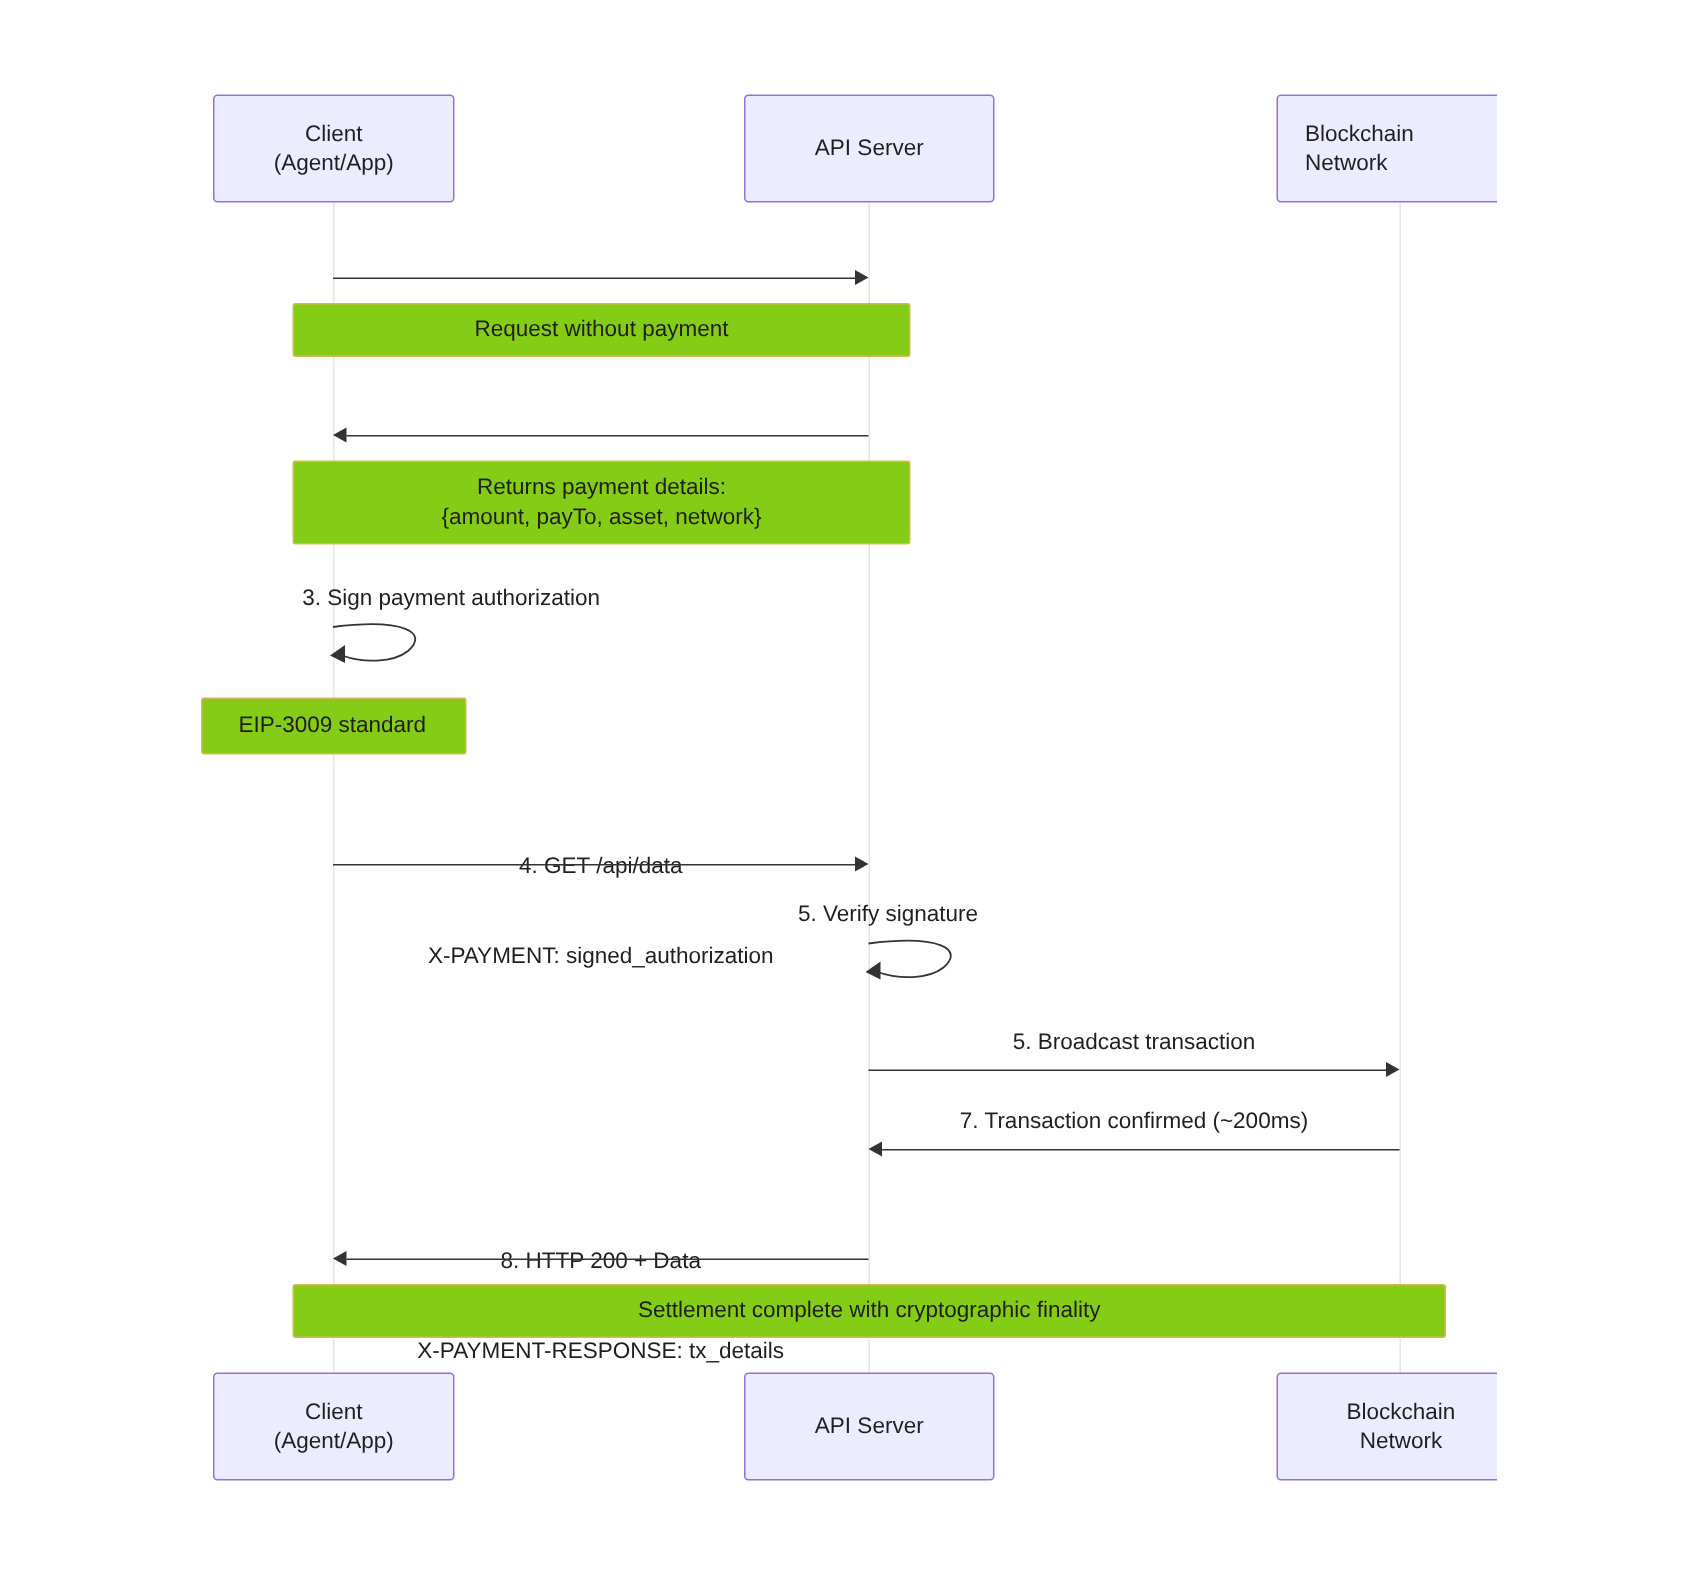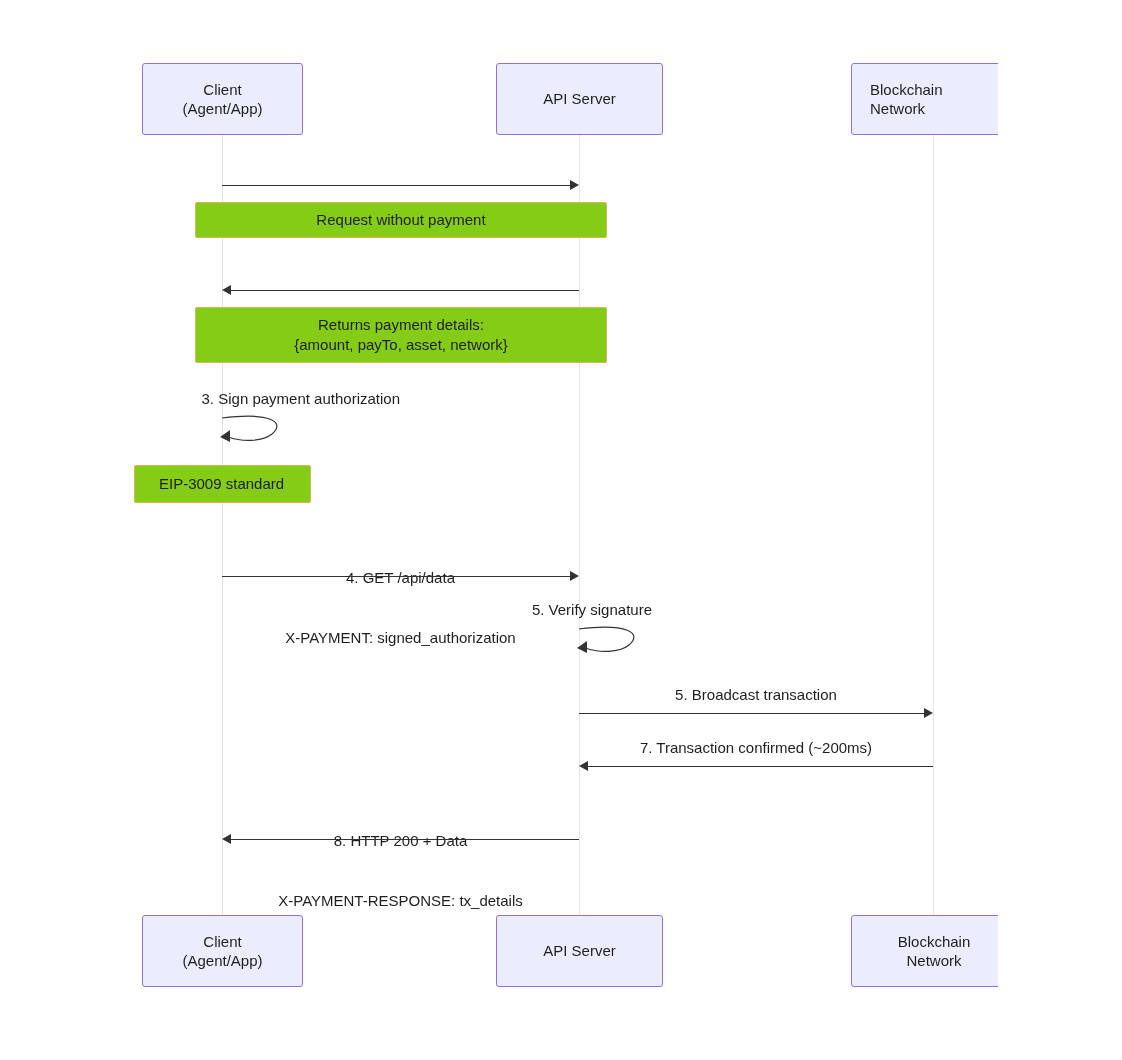--- a/index.html
+++ b/index.html
@@ -156,20 +156,23 @@
   <div class="arrow-line" style="left:588px; top:766px; width:345px;"></div>
   <div class="arrow-head left" style="left:579px; top:761px;"></div>
 
   <div class="msg-label" style="left:222px; top:790px; width:357px;">
     <div>8. HTTP 200 + Data</div>
     <div>X-PAYMENT-RESPONSE: tx_details</div>
   </div>
   <div class="arrow-line" style="left:231px; top:839px; width:348px;"></div>
   <div class="arrow-head left" style="left:222px; top:834px;"></div>
 
+  <div class="note" style="left:195px; top:856px; width:769px; height:36px;">
+    <span>Settlement complete with cryptographic finality</span>
+  </div>
 
   <div class="actor-box" style="left:142px; top:915px; width:161px; height:72px; flex-direction:column;">
     <span>Client</span>
     <span>(Agent/App)</span>
   </div>
   <div class="actor-box" style="left:496px; top:915px; width:167px; height:72px;">
     <span>API Server</span>
   </div>
   <div class="actor-box" style="left:851px; top:915px; width:166px; height:72px; flex-direction:column;">
     <span>Blockchain</span>

